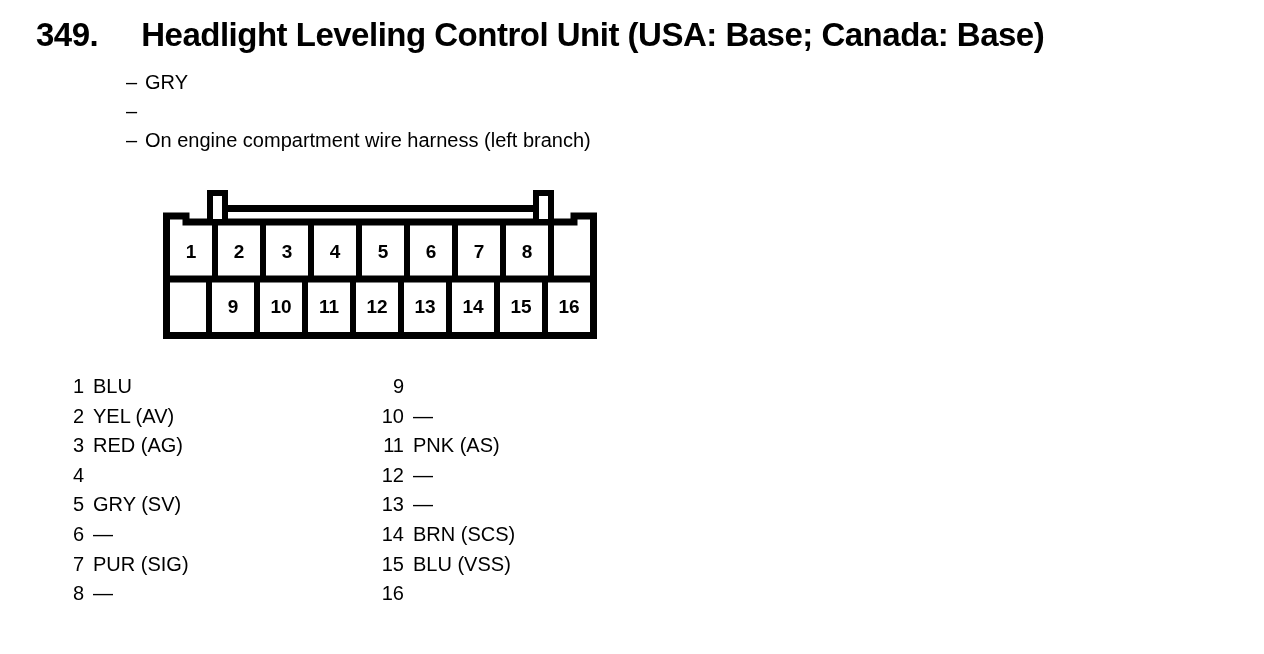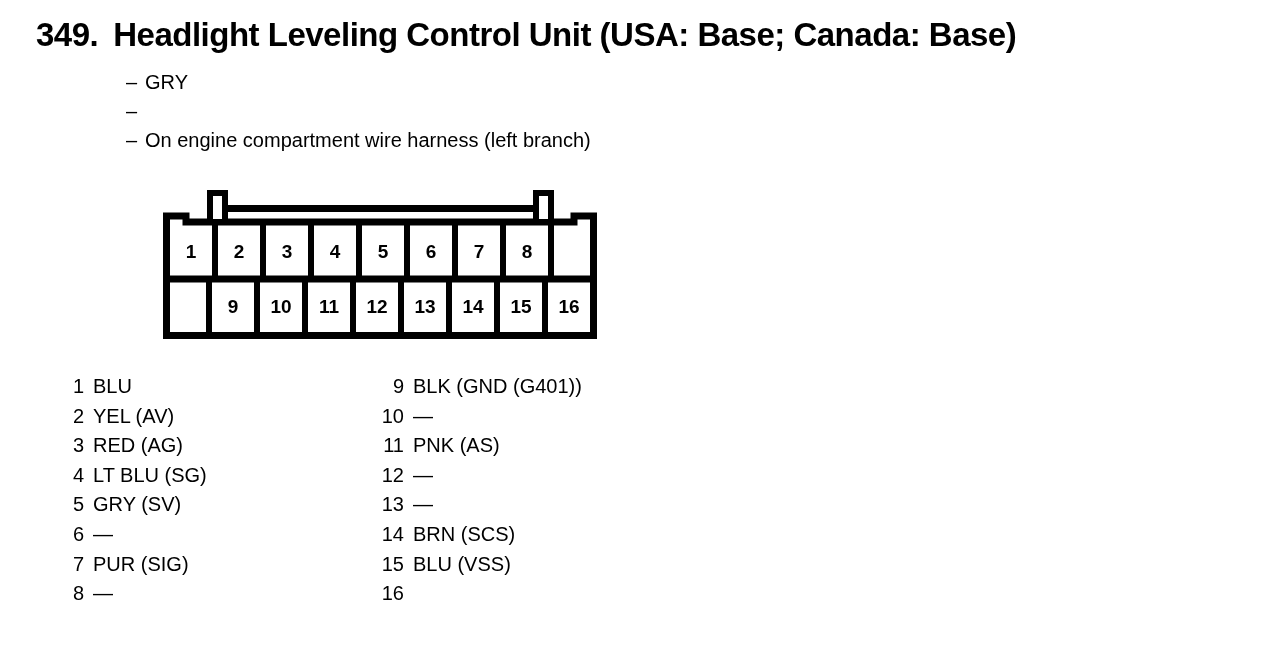--- a/index.html
+++ b/index.html
@@ -17,20 +17,21 @@
   }
 
   
   #title-block {
     position: absolute;
     left: 36px;
     top: 16px;
     display: flex;
     align-items: baseline;
     white-space: nowrap;
+    gap: 28px;
   }
   #title-number {
     font-size: 33px;
     font-weight: bold;
     letter-spacing: -0.5px;
   }
   #title-text {
     font-size: 33px;
     font-weight: bold;
     margin-left: 15px;
@@ -189,21 +190,20 @@
     <div class="pin-row">
       <span class="pin-no">2</span>
       <span class="pin-desc">YEL (AV)</span>
     </div>
     <div class="pin-row">
       <span class="pin-no">3</span>
       <span class="pin-desc">RED (AG)</span>
     </div>
     <div class="pin-row">
       <span class="pin-no">4</span>
-      <span class="pin-desc">LT BLU (SG)</span>
     </div>
     <div class="pin-row">
       <span class="pin-no">5</span>
       <span class="pin-desc">GRY (SV)</span>
     </div>
     <div class="pin-row">
       <span class="pin-no">6</span>
       <span class="pin-desc">—</span>
     </div>
     <div class="pin-row">
@@ -211,21 +211,20 @@
       <span class="pin-desc">PUR (SIG)</span>
     </div>
     <div class="pin-row">
       <span class="pin-no">8</span>
       <span class="pin-desc">—</span>
     </div>
   </div>
 <div class="pin-list" id="pin-list-right">
     <div class="pin-row">
       <span class="pin-no">9</span>
-      <span class="pin-desc">BLK (GND (G401))</span>
     </div>
     <div class="pin-row">
       <span class="pin-no">10</span>
       <span class="pin-desc">—</span>
     </div>
     <div class="pin-row">
       <span class="pin-no">11</span>
       <span class="pin-desc">PNK (AS)</span>
     </div>
     <div class="pin-row">

